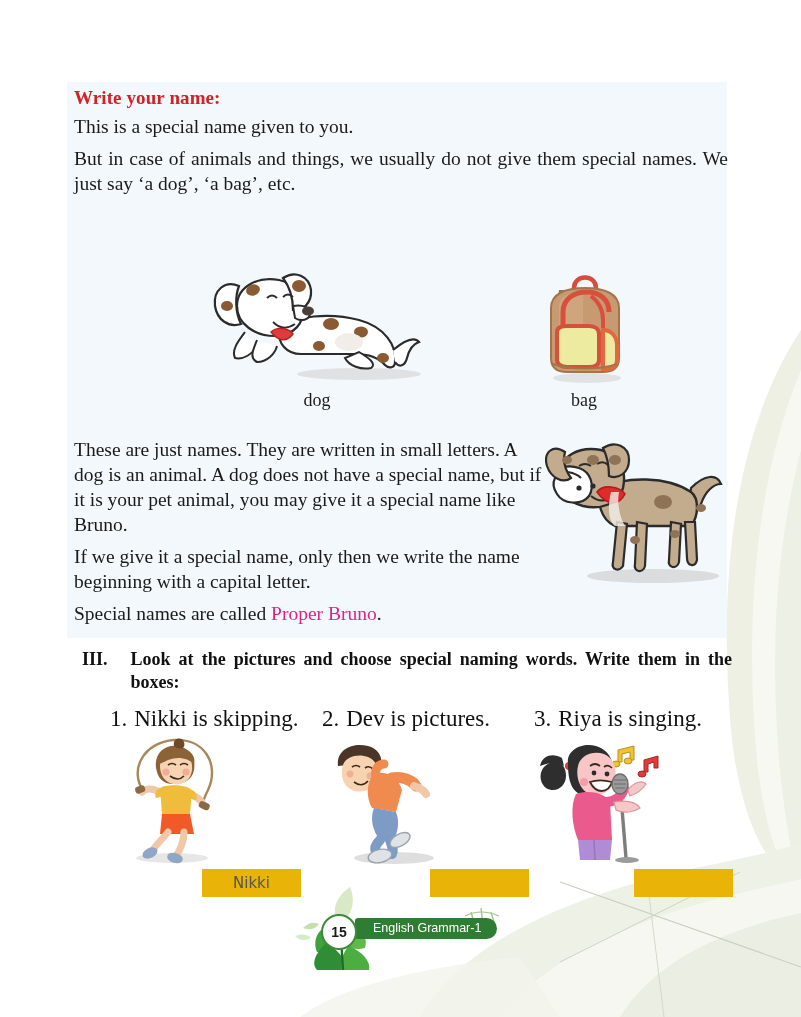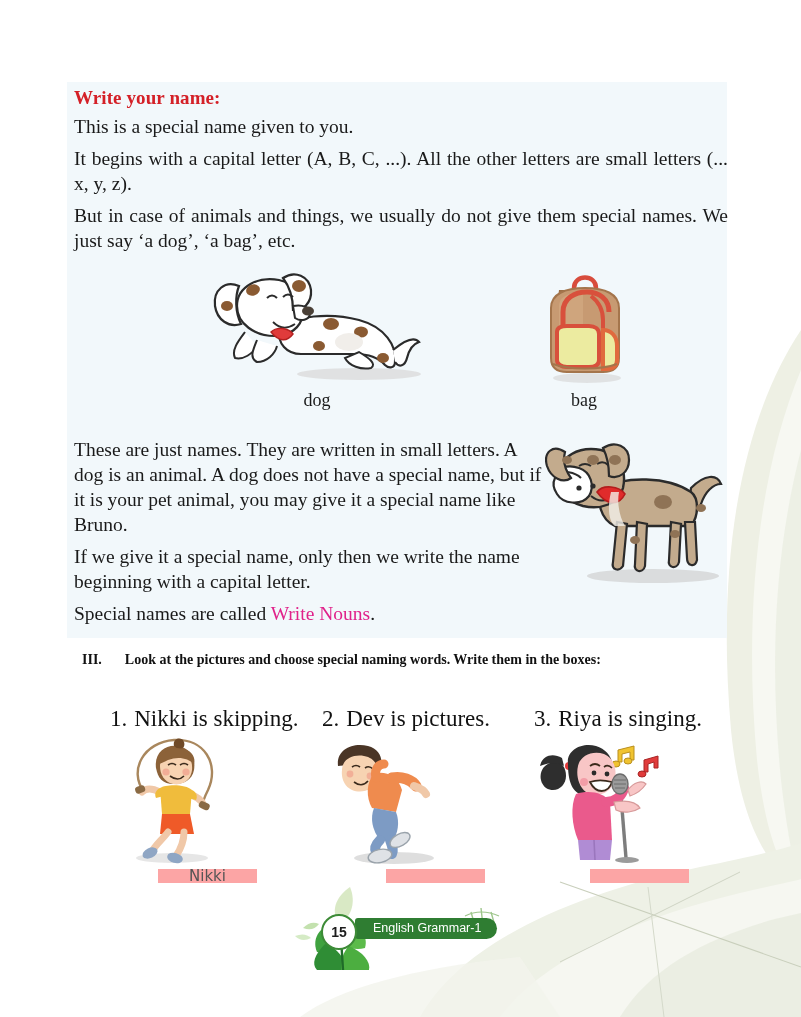--- a/index.html
+++ b/index.html
@@ -52,36 +52,36 @@
   #fig-dog{left:128px;top:0;width:230px;}
   #fig-bag{left:425px;top:0;width:170px;}
   .figcap{font-size:18px;color:#1a1a1a;margin-top:2px;text-align:center;}
 
   
   .lower-text{position:absolute;left:74px;top:437px;width:470px;}
   #standing-dog{position:absolute;left:545px;top:430px;width:185px;height:160px;}
 
   
   .exercise{position:absolute;left:82px;top:648px;width:650px;}
-  .ex-head{display:flex;gap:9px;font-weight:bold;font-size:14px;line-height:23px;color:#111;}
+  .ex-head{display:flex;gap:9px;font-weight:bold;font-size:18px;line-height:23px;color:#111;}
   .ex-num{flex:0 0 auto;}
   .ex-title{flex:1 1 auto;text-align:justify;text-align-last:left;margin-left:14px;}
 
   .items{position:absolute;left:110px;top:706px;width:640px;display:flex;}
   .item{width:212px;position:relative;}
   .item-label{font-size:23px;color:#111;white-space:nowrap;}
   .item-label .n{margin-right:7px;}
   .item-art{height:130px;position:relative;margin-top:4px;}
   .answer-box{
     position:absolute;
-    width:99px;height:14px;
-    background:#fca5a5;
+    width:99px;height:28px;
+    background:#eab308;
     font-family:"DejaVu Sans", sans-serif;
     font-size:15px;color:#555;
-    display:flex;align-items:center;justify-content:center;
+    display:flex;align-items:center;justify-content:center;margin-left:44px;
   }
   #box-1{left:48px;top:869px;}
   #box-2{left:276px;top:869px;}
   #box-3{left:480px;top:869px;}
   .boxes-layer{position:absolute;left:110px;top:0;width:640px;height:1017px;}
 
   
   .footer{position:absolute;left:285px;top:898px;width:250px;height:72px;}
   .page-num{
     position:absolute;left:36px;top:16px;
@@ -125,21 +125,20 @@
     <path d="M648 60 L664 190" stroke="#d4d9ca" stroke-width="1" fill="none"></path>
 
     <path d="M350 60 C 335 70, 330 86, 340 96 C 352 90, 356 74, 350 60 Z" fill="#cfe3b6" opacity=".8"></path>
   </svg>
 
   <div class="blue-panel"></div>
 
   <div class="content">
     <div class="heading">Write your name:</div>
     <p class="para">This is a special name given to you.</p>
-    <p class="para justify">It begins with a capital letter (A, B, C, ...). All the other letters are small letters (... x, y,  z).</p>
     <p class="para justify">But in case of animals and things, we usually do not give them special names. We just say ‘a dog’, ‘a bag’, etc.</p>
   </div>
 
   <div class="figrow">
 
     <div class="fig" id="fig-dog">
       <svg width="216" height="118" viewBox="0 0 216 118">
         <ellipse cx="150" cy="108" rx="62" ry="6" fill="#d9d9d9" opacity=".75"></ellipse>
 
         <path d="M70 62 C 86 50, 120 46, 150 54 C 176 61, 188 80, 186 96 C 186 102, 180 103, 176 99 C 170 92, 160 88, 146 88 L92 88 C 78 88, 68 78, 70 62 Z" fill="#ffffff" stroke="#2b2b2b" stroke-width="2.2"></path>
@@ -200,21 +199,21 @@
 
         <path d="M24 98 C 40 104, 72 104, 88 98" stroke="#a4754c" stroke-width="2" fill="none"></path>
       </svg>
       <div class="figcap">bag</div>
     </div>
   </div>
 
   <div class="lower-text">
     <p class="para">These are just names. They are written in small letters. A dog is an animal. A dog does not have a special name, but if it is your pet animal, you may give it a special name like Bruno.</p>
     <p class="para">If we give it a special name, only then we write the name beginning with a capital letter.</p>
-    <p class="para"><span>Special names are called </span><span class="pink">Write Nouns</span><span>.</span></p>
+    <p class="para"><span>Special names are called </span><span class="pink">Proper Bruno</span><span>.</span></p>
   </div>
 
   <svg id="standing-dog" viewBox="0 0 185 160">
     <ellipse cx="108" cy="146" rx="66" ry="7" fill="#c9c9c9" opacity=".6"></ellipse>
 
     <path d="M146 58 C 160 44, 172 44, 176 54 C 168 54, 160 62, 156 74 C 152 84, 146 84, 144 76 Z" fill="#c3ab8d" stroke="#2b2b2b" stroke-width="2.2"></path>
 
     <path d="M58 58 C 80 46, 122 46, 146 62 C 154 68, 154 86, 146 96 L70 96 C 56 90, 50 70, 58 58 Z" fill="#c3ab8d" stroke="#2b2b2b" stroke-width="2.4"></path>
 
     <path d="M72 92 L68 132 C 66 140, 74 142, 78 136 L82 94 Z" fill="#c3ab8d" stroke="#2b2b2b" stroke-width="2.2"></path>

